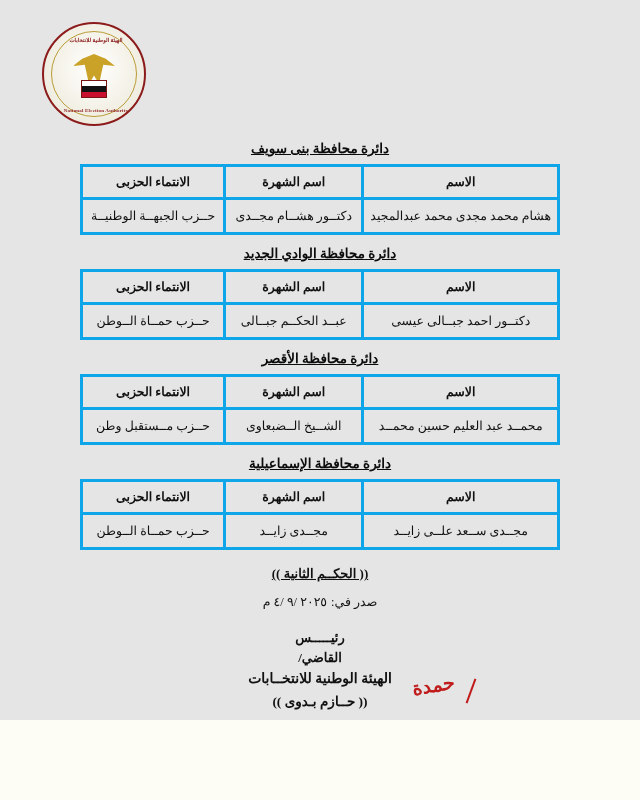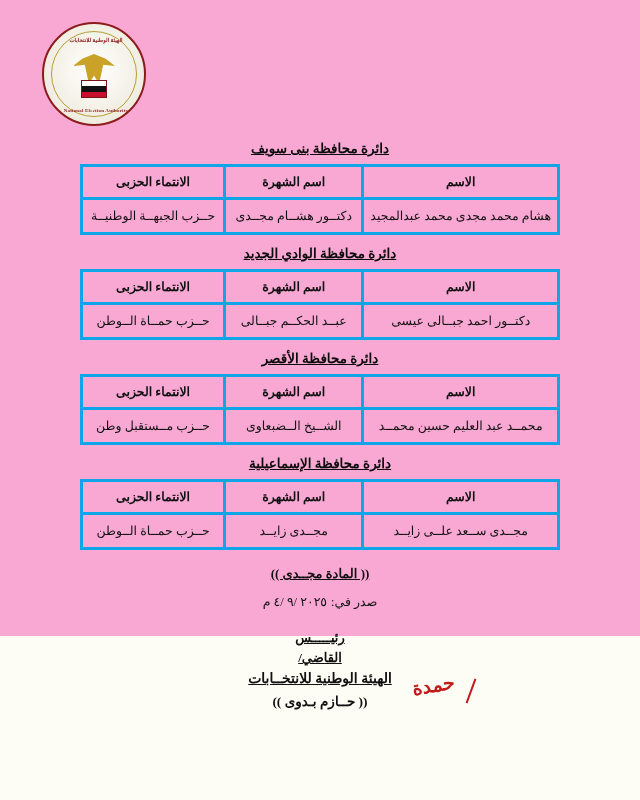--- a/index.html
+++ b/index.html
@@ -10,23 +10,23 @@
     width: 640px;
     height: 800px;
     background: #fdfdf5;
     font-family: "Liberation Serif", serif;
     color: #111;
     position: relative;
     overflow: hidden;
   }
   .page {
     width: 640px;
-    height: 636px;
+    height: 720px;
     position: relative;
-    background: #f9a8d4;
+    background: #e5e5e5;
   }
   
   .logo-wrap {
     position: absolute;
     top: 22px;
     left: 42px;
     width: 104px;
     height: 104px;
   }
   .logo-circle {
@@ -156,21 +156,20 @@
   .sign {
     margin-top: 18px;
     text-align: center;
     position: relative;
   }
   .sign-line {
     font-size: 13px;
     font-weight: bold;
     line-height: 1.55;
     letter-spacing: 0px;
-    text-decoration: underline;
   }
   .sign-line.big {
     font-size: 14px;
   }
   .sign-name {
     font-size: 13.5px;
     font-weight: bold;
     margin-top: 3px;
   }
   .signature-mark {
@@ -305,21 +304,21 @@
           <tr>
             <td>مجــدى ســعد علــى زايــد</td>
             <td>مجــدى زايــد</td>
             <td>حــزب حمــاة الــوطن</td>
           </tr>
         </tbody>
       </table>
     </div>
 
     <div class="final">
-      <div class="final-title">(( المادة مجــدى ))</div>
+      <div class="final-title">(( الحكــم الثانية ))</div>
       <div class="issued">
         <span>صدر في:</span><span style="margin-right:4px;">٢٠٢٥ /٩ /٤ م</span>
       </div>
     </div>
 
     <div class="sign">
       <div class="sign-line">رئيـــــس</div>
       <div class="sign-line">القاضي/</div>
       <div class="sign-line big">الهيئة الوطنية للانتخــابات</div>
       <div class="sign-name">(( حــازم بـدوى ))</div>

